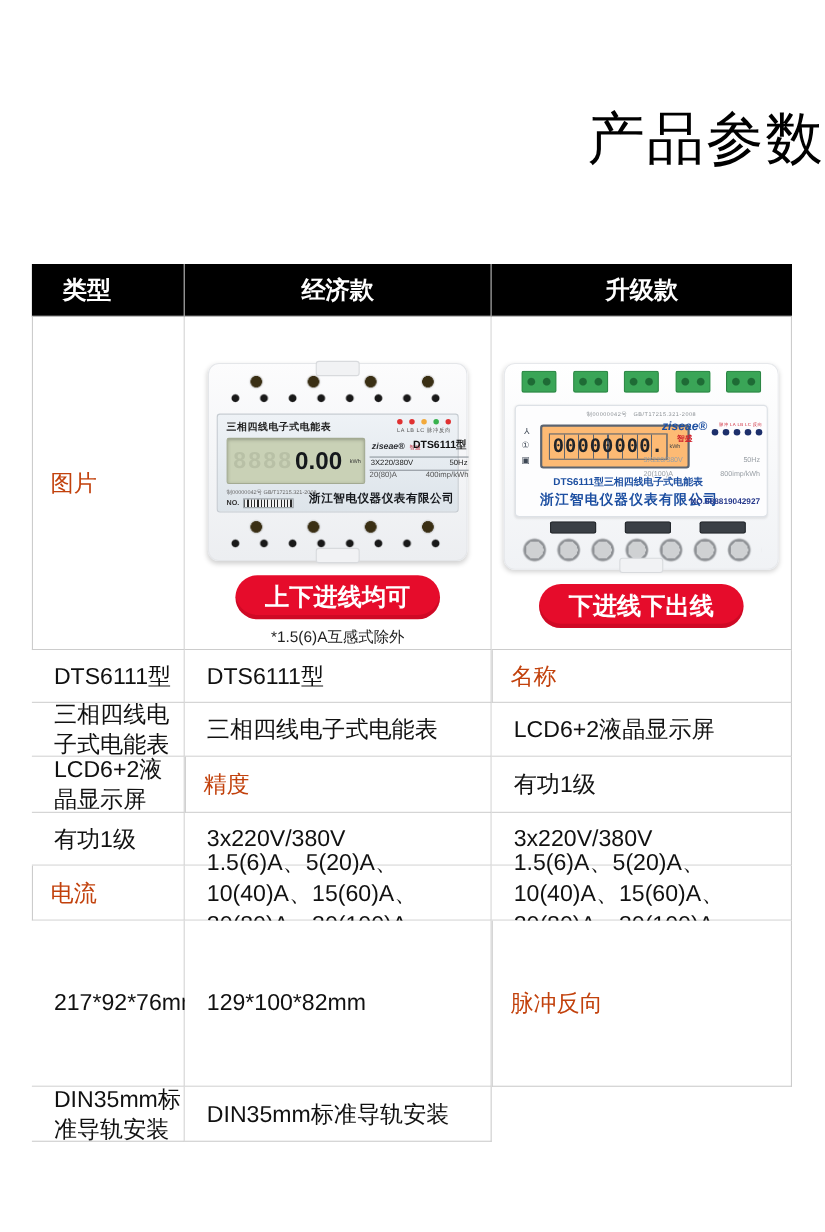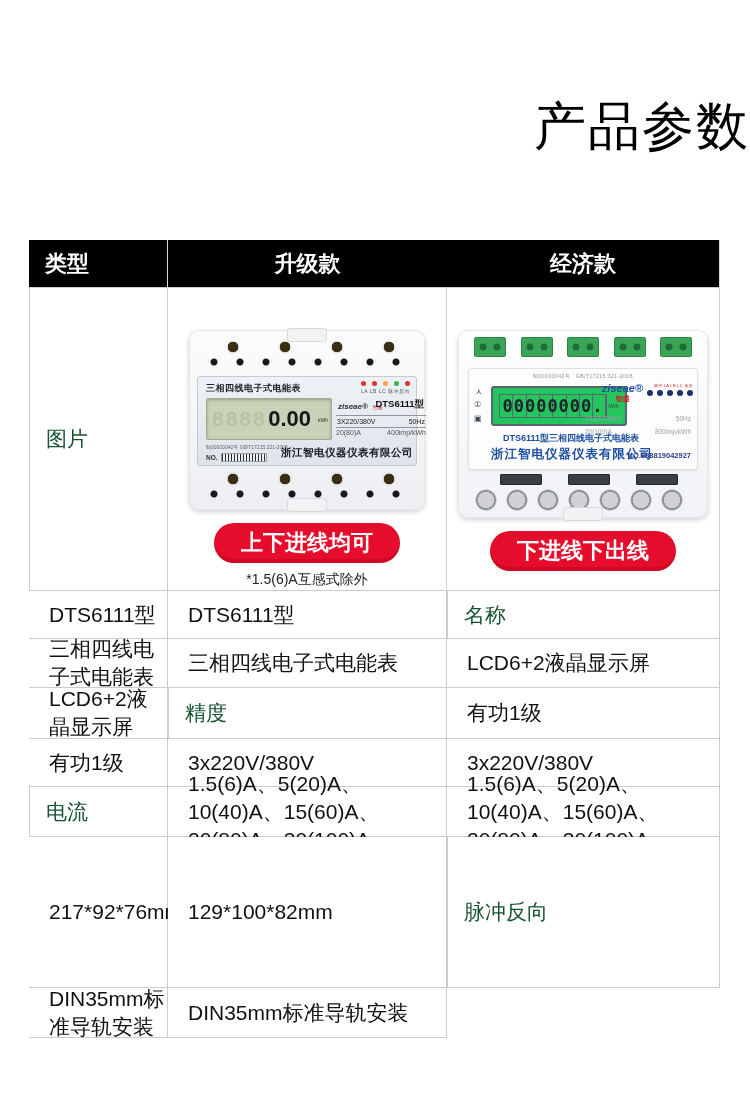--- a/index.html
+++ b/index.html
@@ -24,27 +24,27 @@
   }
   .cell { border-bottom:1px solid #ccc; background:#fff; }
   .cell.col1 { border-left:1px solid #ccc; border-right:1px solid #ccc; }
   .cell.col2 { border-right:1px solid #ccc; }
   .cell.col3 { border-right:1px solid #ccc; }
 
   .hcell {
     background:#000; color:#fff; font-size:22px; font-weight:700;
     display:flex; align-items:center; border-bottom:1px solid #ccc;
   }
-  .hcell.hc1 { padding-left:16px; border-right:1px solid #d8d8d8; }
+  .hcell.hc1 { padding-left:28px; border-right:1px solid #d8d8d8; }
   .hcell.hc2 { justify-content:center; border-right:1px solid #d8d8d8; }
   .hcell.hc3 { justify-content:center; }
 
   .c-label {
     display:flex; align-items:center; padding-left:16px;
-    font-size:21px; color:#14532d;
+    font-size:21px; color:#c2410c;
   }
   .c-val {
     display:flex; align-items:center; padding-left:20px;
     font-size:21px; color:#111; white-space:pre-line;
   }
 
   .c-img {
     display:flex; flex-direction:column; align-items:center;
     padding-top:42px;
   }
@@ -131,21 +131,21 @@
     background:#fdfdfe; border:1px solid #dde1e6; border-radius:4px;
     box-shadow:0 1px 2px rgba(0,0,0,0.08);
   }
   .upg-cert { position:absolute; top:4px; left:0; width:100%; text-align:center;
     font-size:5px; color:#8a8f94; letter-spacing:0.5px; }
   .upg-icons { position:absolute; left:5px; top:18px; display:flex; flex-direction:column; gap:6px;
     font-size:8px; color:#3d4754; line-height:8px; }
   .upg-icons .flip { display:inline-block; transform:rotate(180deg); }
   .upg-lcd {
     position:absolute; left:22px; top:17px; width:136px; height:40px;
-    background:#22c55e; border:2px solid #5c6470; border-radius:3px;
+    background:#fdba74; border:2px solid #5c6470; border-radius:3px;
     display:flex; align-items:center; justify-content:center;
   }
   .upg-lcd-val {
     font-family:"DejaVu Sans Mono", monospace; font-size:17px; font-weight:700;
     color:#20242a; letter-spacing:1px; padding:1px 2px;
     border:1px solid #5c6470;
     background-image:repeating-linear-gradient(90deg, transparent 0 12.3px, #5c6470 12.3px 13.3px);
   }
   .upg-lcd-unit { font-size:5px; color:#444; margin-left:2px; }
   .upg-brand { position:absolute; right:54px; top:13px; text-align:center; }
@@ -172,22 +172,22 @@
     background:#f1f2f4; border:1px solid #d8dadd; border-radius:3px; }
 </style>
 </head>
 <body>
 
 <div class="page-title">产品参数</div>
 
 <div class="spec-table">
 
   <div class="hcell hc1">类型</div>
+  <div class="hcell hc2">经济款</div>
   <div class="hcell hc3">升级款</div>
-  <div class="hcell hc2">经济款</div>
 
   <div class="cell col1 c-label">图片</div>
 
   <div class="cell col2 c-img">
     <div class="meter eco">
       <div class="eco-body"></div>
       <div class="eco-tab top"></div>
       <div class="screwrow top"></div>
       <div class="eco-face">
         <div class="eco-title">三相四线电子式电能表</div>

